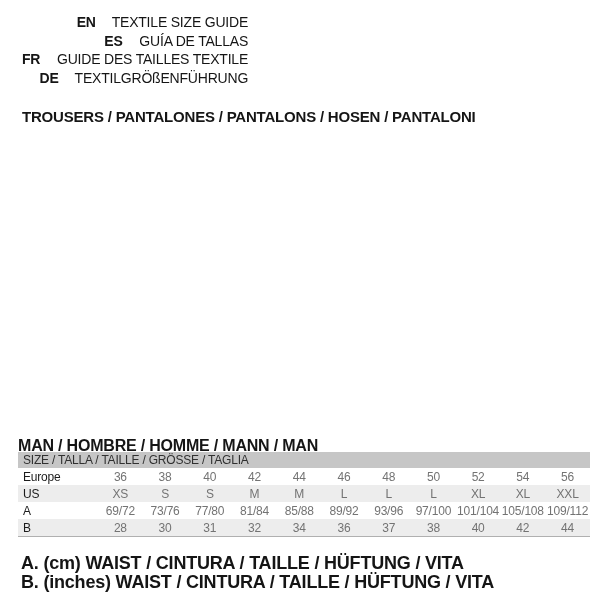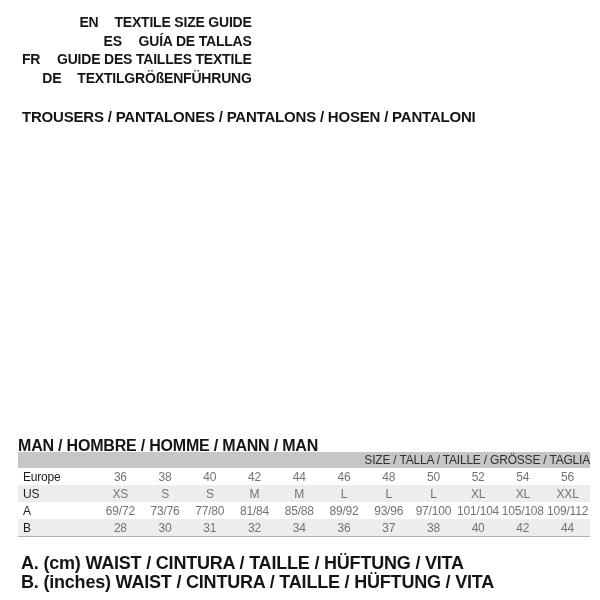--- a/index.html
+++ b/index.html
@@ -13,34 +13,34 @@
   html,body{margin:0;padding:0;background:#fff;}
   .canvas{
     position:relative;width:600px;height:600px;background:#fff;overflow:hidden;
     font-family:"Liberation Sans","DejaVu Sans",sans-serif;color:var(--text);
     letter-spacing:-0.2px;
   }
   
   .lang-list{position:absolute;left:22px;top:13px;}
   .lang-row{height:18.5px;display:flex;align-items:center;justify-content:flex-end;}
   .lang-code{display:inline-block;width:35px;font-size:14px;font-weight:700;}
-  .lang-label{font-size:14px;font-weight:700;white-space:nowrap;}
+  .lang-label{font-size:14px;font-weight:400;white-space:nowrap;}
   .category-title{position:absolute;left:22px;top:108px;font-size:15px;font-weight:700;white-space:nowrap;}
   
   .figure{position:absolute;left:410px;top:0;width:190px;height:400px;}
   .figure svg{position:absolute;left:0;top:0;}
   .ab-label{position:absolute;left:150px;top:155px;font-size:13px;font-weight:700;letter-spacing:0;}
   
   .gender-title{position:absolute;left:18px;top:437px;font-size:16px;font-weight:700;white-space:nowrap;}
   table.size-table{
     position:absolute;left:18px;top:452px;width:572px;
     border-collapse:collapse;table-layout:fixed;font-size:12px;letter-spacing:-0.2px;
   }
   table.size-table th{
-    background:var(--header-gray);font-weight:400;text-align:right;color:#303030;
+    background:var(--header-gray);font-weight:400;text-align:left;color:#303030;
     height:16px;padding:0 0 0 5px;font-size:12px;
   }
   table.size-table td{height:17px;padding:0;text-align:center;color:#737373;}
   table.size-table td.row-label{text-align:left;padding-left:5px;color:#1c1c1c;margin-left:36px;}
   table.size-table tbody tr:nth-child(even){background:var(--stripe);}
   table.size-table tbody tr:last-child td{border-bottom:1px solid var(--table-border);}
   
   .notes{position:absolute;left:21px;top:553px;}
   .note-line{font-size:18px;font-weight:700;height:18.5px;white-space:nowrap;}
 </style>

